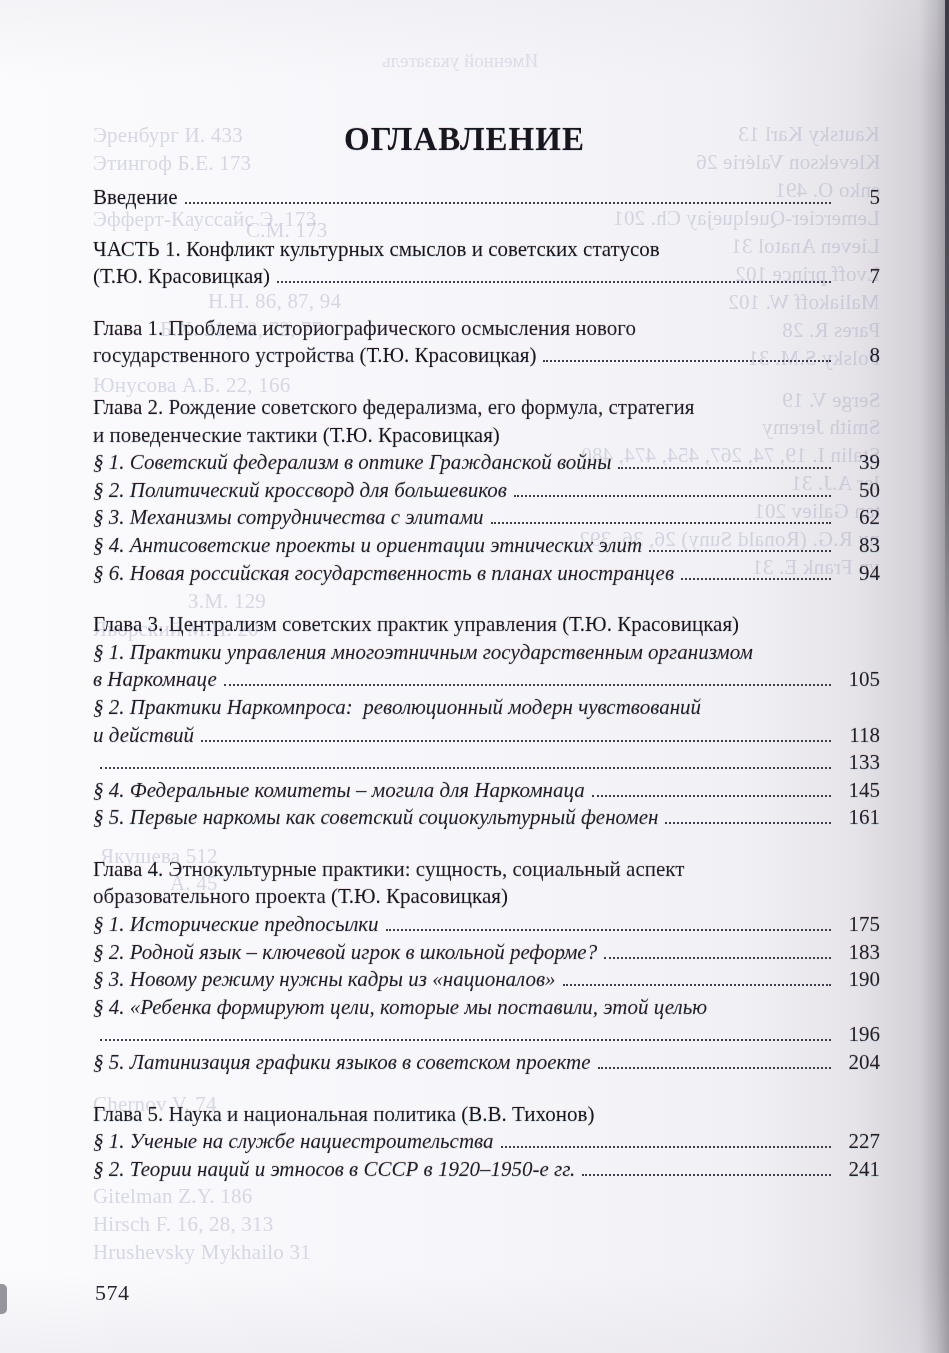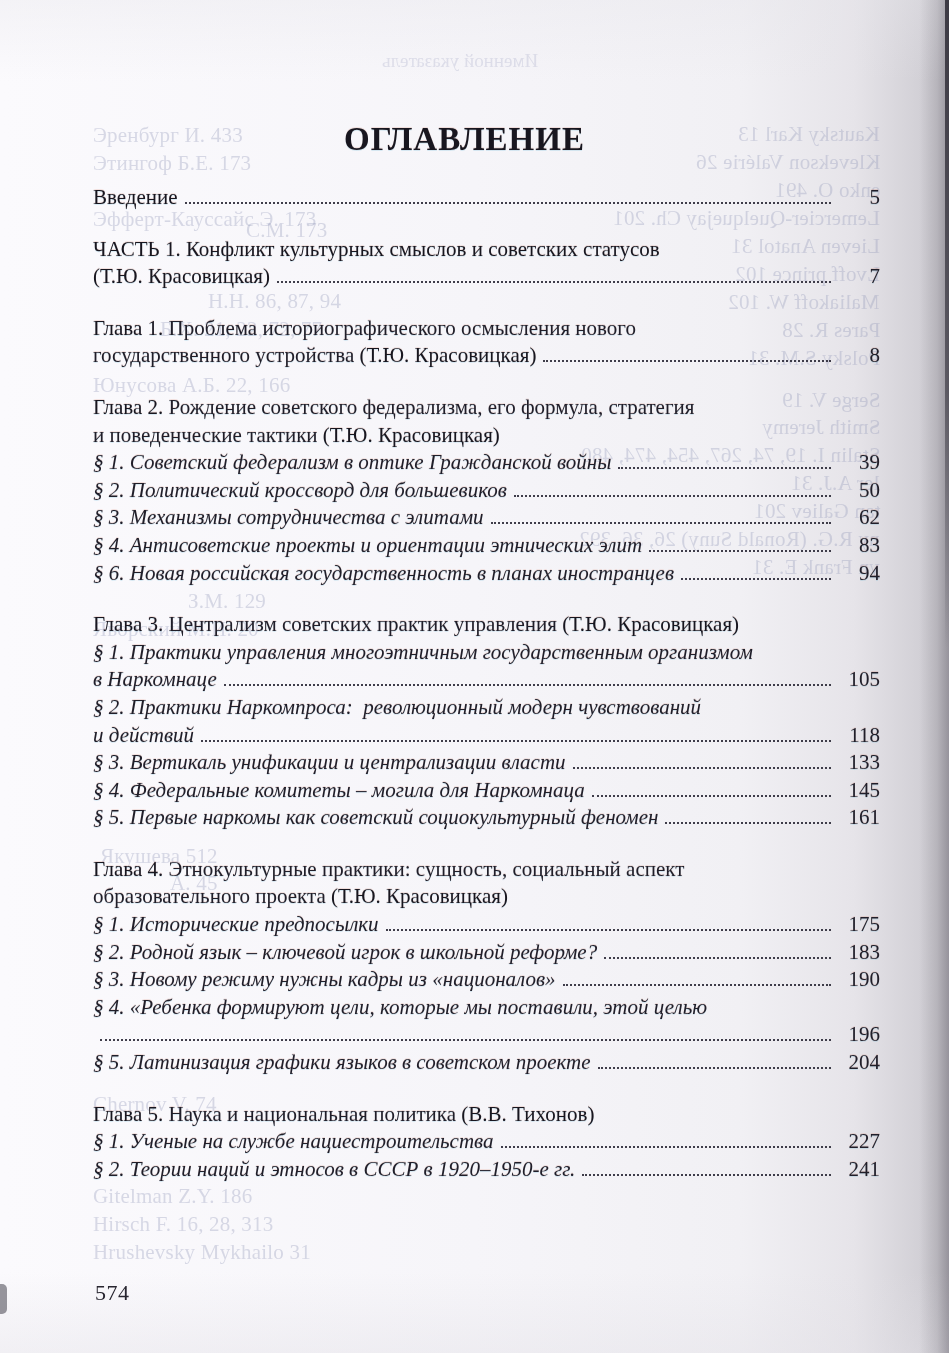--- a/index.html
+++ b/index.html
@@ -177,21 +177,20 @@
           </div>
           <div class="line">
             <span class="seg si">§ 2. Практики Наркомпроса:  революционный модерн чувствований</span>
           </div>
           <div class="line">
             <span class="seg si">и действий</span>
             <span class="dots"></span>
             <span class="pageno">118</span>
           </div>
           <div class="line">
-            <span class="seg si">§ 3. Вертикаль унификации и централизации власти</span>
             <span class="dots"></span>
             <span class="pageno">133</span>
           </div>
           <div class="line">
             <span class="seg si">§ 4. Федеральные комитеты – могила для Наркомнаца</span>
             <span class="dots"></span>
             <span class="pageno">145</span>
           </div>
           <div class="line">
             <span class="seg si">§ 5. Первые наркомы как советский социокультурный феномен</span>

